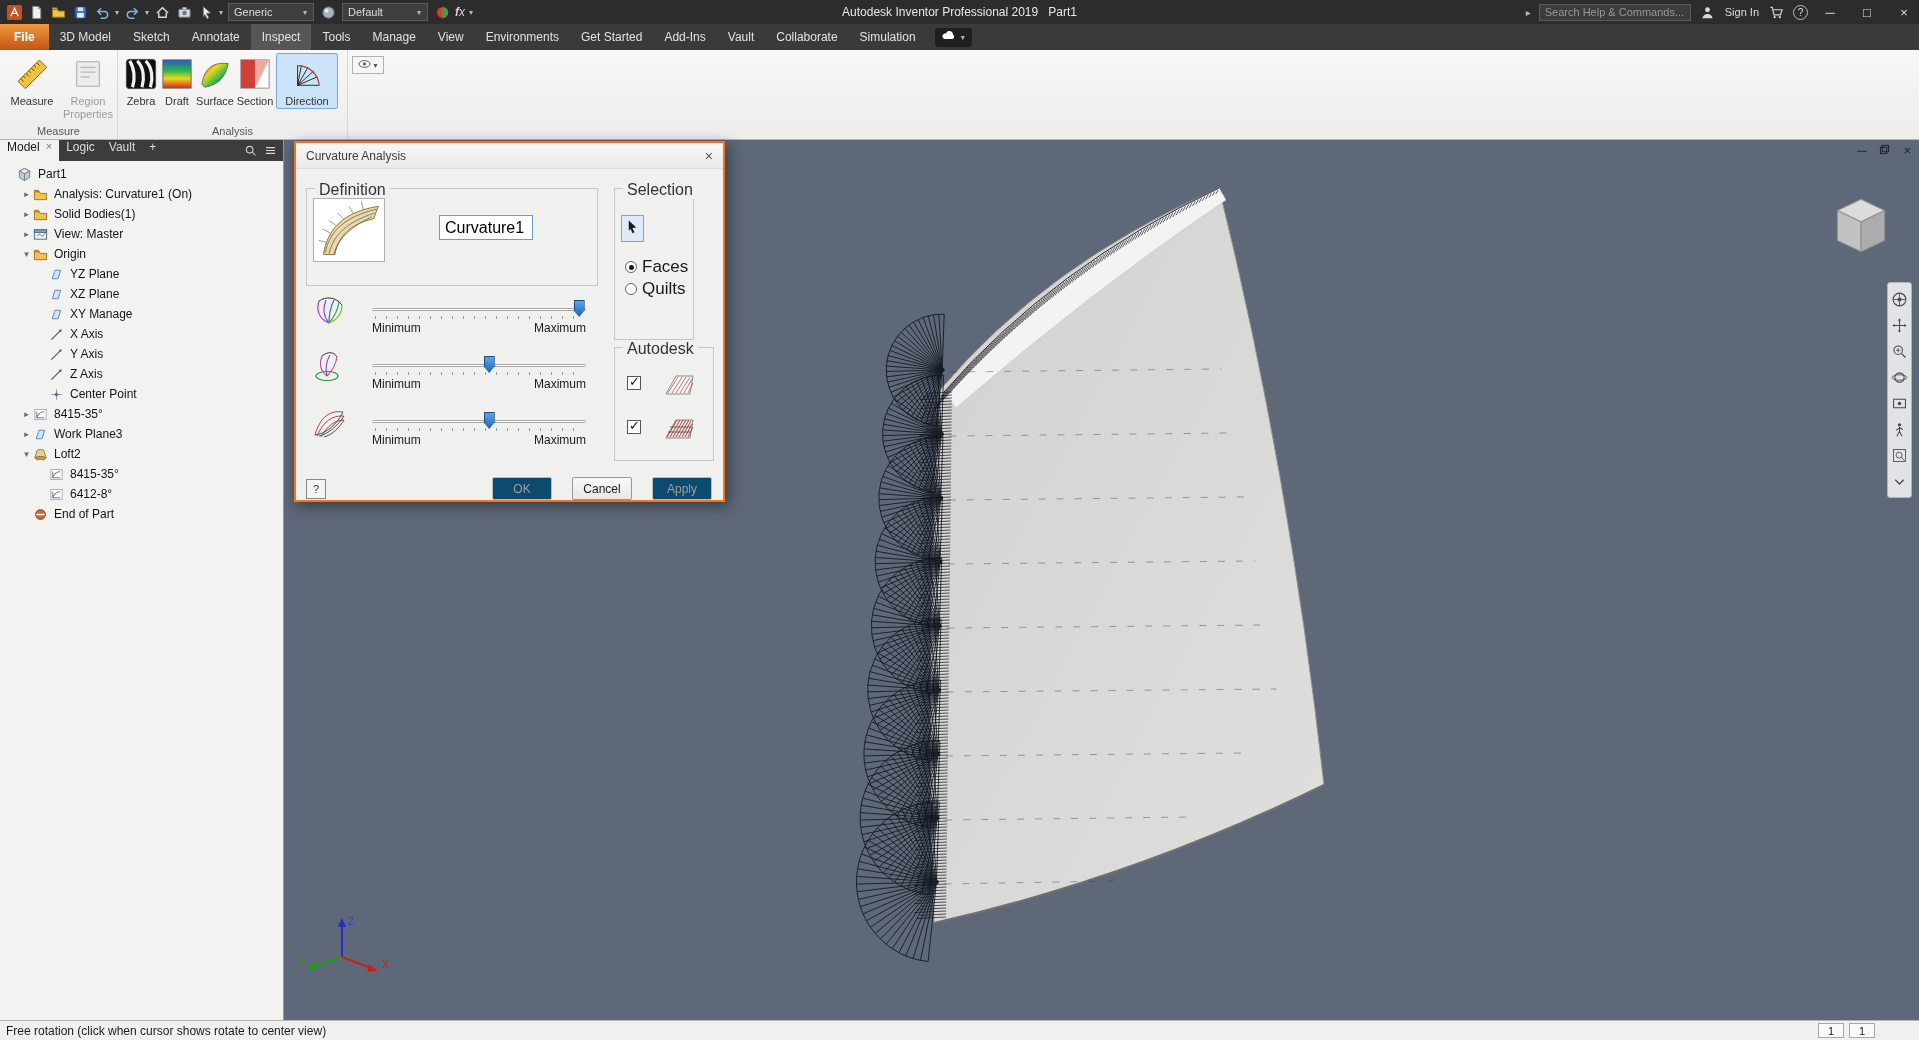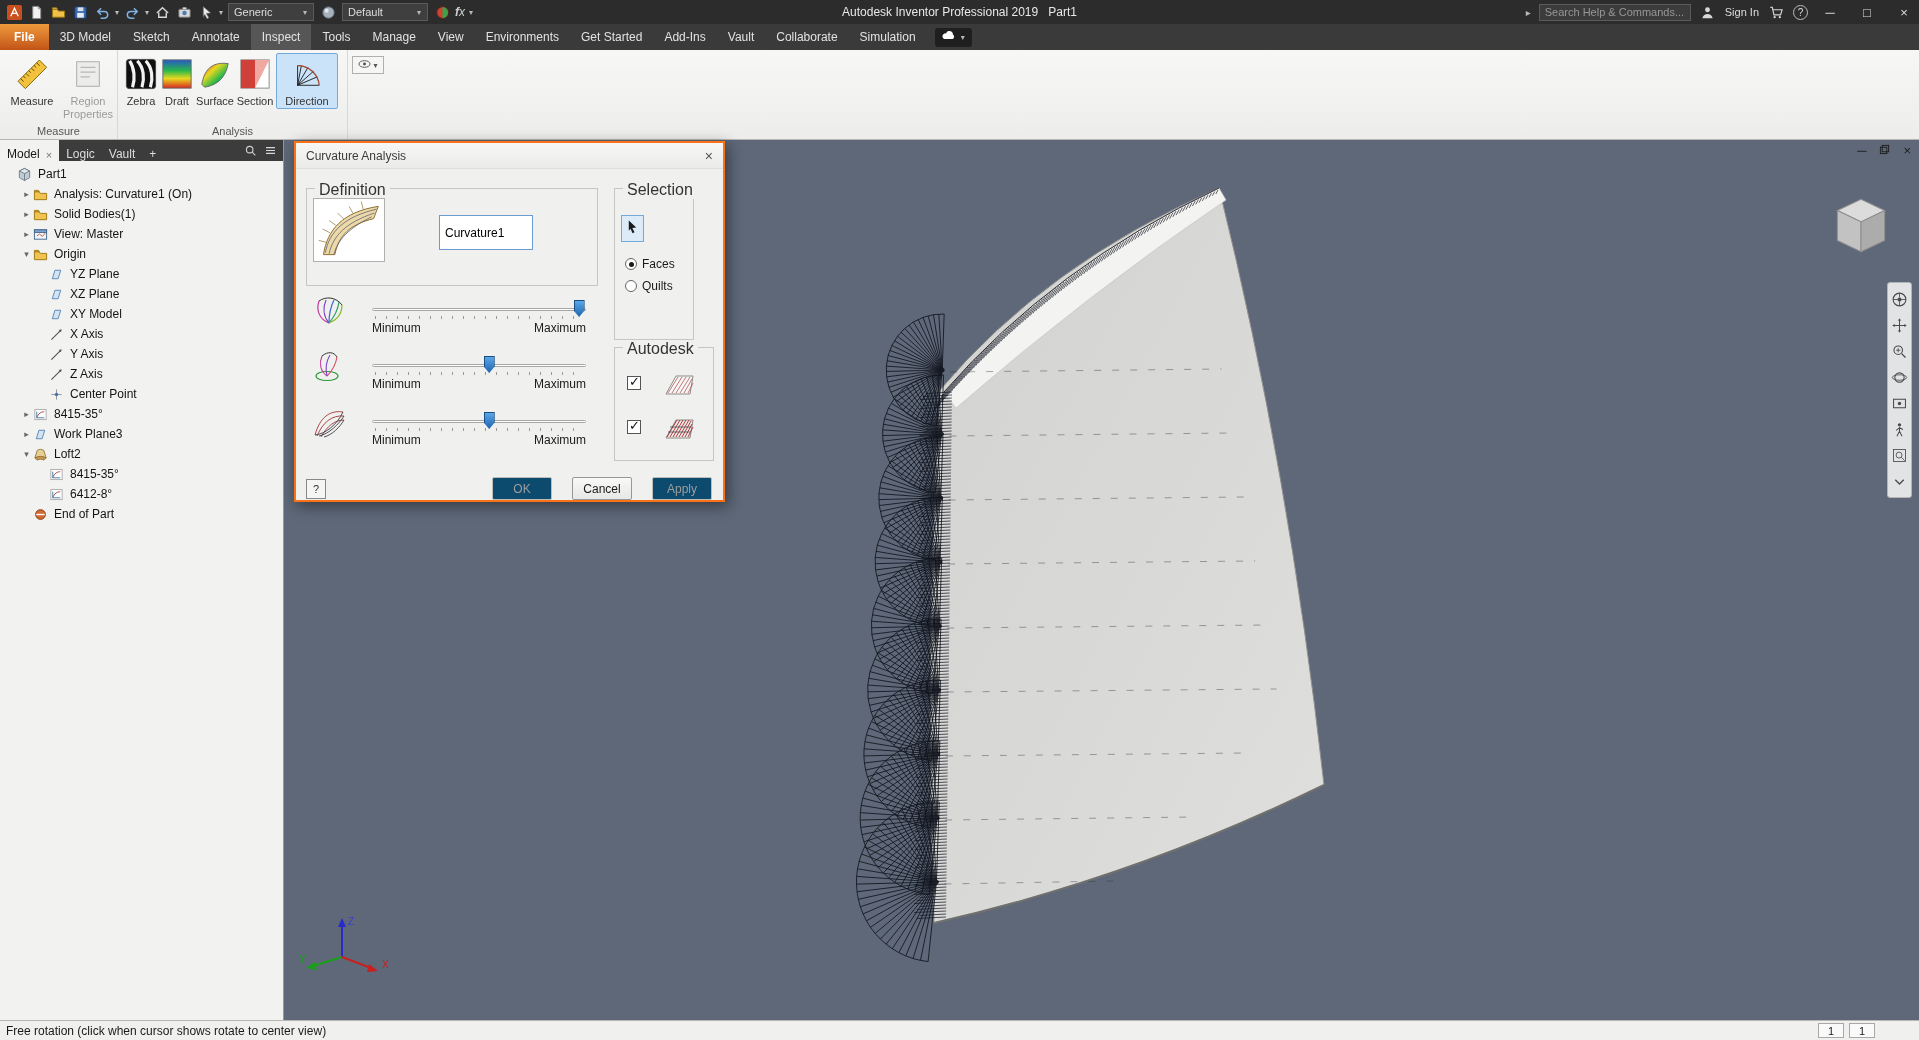--- a/index.html
+++ b/index.html
@@ -32,21 +32,21 @@
 .panel-label{position:absolute;bottom:2px;left:0;right:0;text-align:center;font-size:11px;color:#555}
 .rbtn{position:absolute;top:3px;display:flex;flex-direction:column;align-items:center;text-align:center;font-size:11px;color:#333;line-height:1.12;padding-top:4px;border:1px solid transparent;border-radius:2px}
 .rbtn svg{width:32px;height:32px;margin-bottom:3px;flex:0 0 auto}
 .rbtn.active{background:#cbe3f8;border-color:#74aada}
 .rbtn.disabled{color:#9b9b9b}
 .flyout-btn{position:absolute;left:352px;top:6px;width:32px;height:18px;border:1px solid #b0b0ae;background:#f6f6f5;display:flex;align-items:center;justify-content:center;gap:2px;font-size:8px;color:#555}
 .flyout-btn svg{width:13px;height:10px}
 
 .browser{position:absolute;top:140px;left:0;width:284px;bottom:20px;background:#f2f2f1;border-right:1px solid #98989a;display:flex;flex-direction:column;z-index:10}
 .doc-tabs{flex:0 0 21px;background:#3c3c3c;display:flex;align-items:stretch;color:#ddd;font-size:12px}
-.doc-tab{display:flex;align-items:flex-end;gap:6px;padding:0 7px;white-space:nowrap}
+.doc-tab{display:flex;align-items:flex-start;gap:6px;padding:0 7px;white-space:nowrap}
 .doc-tab.active{background:#f2f2f1;color:#151515}
 .tab-close{font-size:11px;color:#777}
 .browser-icons{margin-left:auto;display:flex;align-items:center;gap:7px;padding-right:6px}
 .bic svg{width:13px;height:13px;display:block}
 .tree{flex:1;overflow:hidden;padding-top:3px}
 .tree-row{display:flex;align-items:center;height:20px;font-size:12px;color:#141414;white-space:nowrap}
 .expander{flex:0 0 13px;width:13px;text-align:center;font-size:9px;color:#666}
 .tree-icon{flex:0 0 17px;width:17px;height:15px;margin-right:4px}
 .tree-icon svg{width:15px;height:15px;display:block}
 
@@ -60,32 +60,32 @@
 .nav-ic svg{width:17px;height:17px}
 .triad{position:absolute;left:14px;bottom:26px}
 
 .dialog{position:absolute;left:294px;top:141px;width:431px;height:361px;background:#f0f0ef;border:2px solid #f97316;box-shadow:3px 4px 14px rgba(0,0,0,.45);z-index:50}
 .dlg-title{height:26px;display:flex;align-items:center;padding:0 10px;color:#3c3c3c;background:linear-gradient(#f7f7f6,#ebebea);border-bottom:1px solid #dededd;font-size:12px}
 .dlg-close{margin-left:auto;color:#555;font-size:14px}
 .groupbox{position:absolute;border:1px solid #c6c6c4}
 .gb-label{position:absolute;top:-8px;left:8px;background:#f0f0ef;padding:0 4px;font-size:16px;color:#333}
 .preview{position:absolute;left:6px;top:9px;width:72px;height:64px;border:1px solid #b0b0ae;background:#fff}
 .preview svg{width:100%;height:100%;display:block}
-.name-input{position:absolute;left:132px;top:26px;width:94px;height:35px;border:1px solid #6b9bd2;background:#fff;font-size:12px;padding:0 5px;font-family:"Liberation Sans",sans-serif}
+.name-input{position:absolute;left:132px;top:26px;width:94px;height:25px;border:1px solid #6b9bd2;background:#fff;font-size:16px;padding:0 5px;font-family:"Liberation Sans",sans-serif}
 .slider-row{position:absolute;left:14px;width:276px;height:48px}
 .slider-ic{position:absolute;left:2px;top:2px;width:36px;height:32px}
 .slider-ic svg{width:34px;height:32px}
 .slider-track-wrap{position:absolute;left:62px;right:0;top:10px;height:16px}
 .slider-track{position:absolute;left:0;right:0;top:5px;height:3px;background:#fff;border:1px solid #a6a6a4;border-radius:2px}
 .slider-ticks{position:absolute;left:3px;right:3px;top:13px;height:3px;background-image:repeating-linear-gradient(90deg,#9a9a9a 0 1px,transparent 1px 11px)}
 .slider-thumb{position:absolute;top:-3px;width:11px;height:17px;margin-left:-6px;background:linear-gradient(#5aa7e8,#2268b4);border:1px solid #174e84;clip-path:polygon(0 0,100% 0,100% 62%,50% 100%,0 62%)}
 .slider-labels{position:absolute;left:62px;right:0;top:28px;display:flex;justify-content:space-between;font-size:12px;color:#1a1a1a}
 .sel-btn{position:absolute;left:6px;top:26px;width:23px;height:27px;border:1px solid #74aada;background:#ddeaf8;display:flex;align-items:center;justify-content:center}
 .sel-btn svg{width:13px;height:16px}
-.radio{position:absolute;left:10px;display:flex;align-items:center;gap:5px;font-size:12px;color:#1a1a1a}
+.radio{position:absolute;left:10px;display:flex;align-items:center;gap:5px;font-size:17px;color:#1a1a1a}
 .radio .dot{width:12px;height:12px;border:1px solid #666;border-radius:50%;background:#fff;position:relative}
 .radio.checked .dot::after{content:"";position:absolute;inset:2.5px;background:#1a1a1a;border-radius:50%}
 .dir-row{position:absolute;left:0;width:100%;height:34px}
 .checkbox{position:absolute;left:12px;top:8px;width:14px;height:14px;border:1px solid #555;background:#fff}
 .checkbox.checked::after{content:"\2713";position:absolute;top:-3px;left:1px;font-size:13px;color:#111}
 .dir-ic{position:absolute;left:44px;top:2px;width:42px;height:30px}
 .dir-ic svg{width:40px;height:30px}
 .help-btn{position:absolute;left:10px;top:336px;width:20px;height:20px;border:1px solid #888;background:#f5f5f4;display:flex;align-items:center;justify-content:center;font-size:11px;color:#333}
 .dlg-btn{position:absolute;top:334px;width:60px;height:23px;display:flex;align-items:center;justify-content:center;background:linear-gradient(#f9f9f8,#e7e7e5);border:1px solid #98989a;border-radius:2px;font-size:12px;color:#1a1a1a}
 .dlg-btn.disabled{color:#9e9e9e;border-color:#bcbcba;background:#0c4a6e}
@@ -416,21 +416,21 @@
         </span>
         <span>XZ Plane</span>
       </div>
       <div class="tree-row" style="padding-left: 36px;">
         <span class="expander"></span>
         <span class="tree-icon">
           <svg viewBox="0 0 16 16">
             <path d="M3.5 12.5l2.8-9h6.2l-2.8 9z" fill="#d2e4f4" stroke="#4a7cae" stroke-width=".9"></path>
           </svg>
         </span>
-        <span>XY Model</span>
+        <span>XY Manage</span>
       </div>
       <div class="tree-row" style="padding-left: 36px;">
         <span class="expander"></span>
         <span class="tree-icon">
           <svg viewBox="0 0 16 16">
             <path d="M2.5 13.5l10-10" stroke="#555" stroke-width="1.2"></path>
             <path d="M13.5 2.5l-3.2.7 2.5 2.5z" fill="#555"></path>
           </svg>
         </span>
         <span>X Axis</span>

